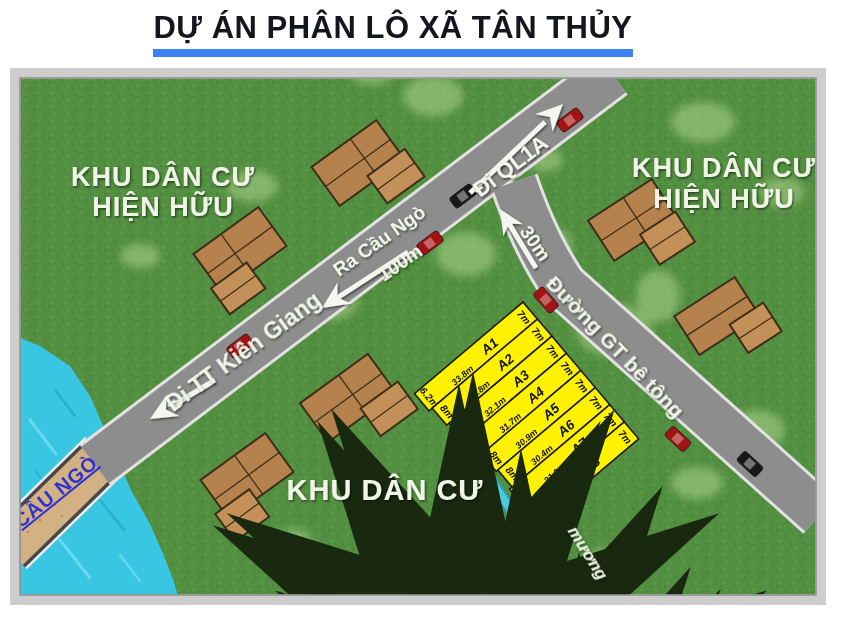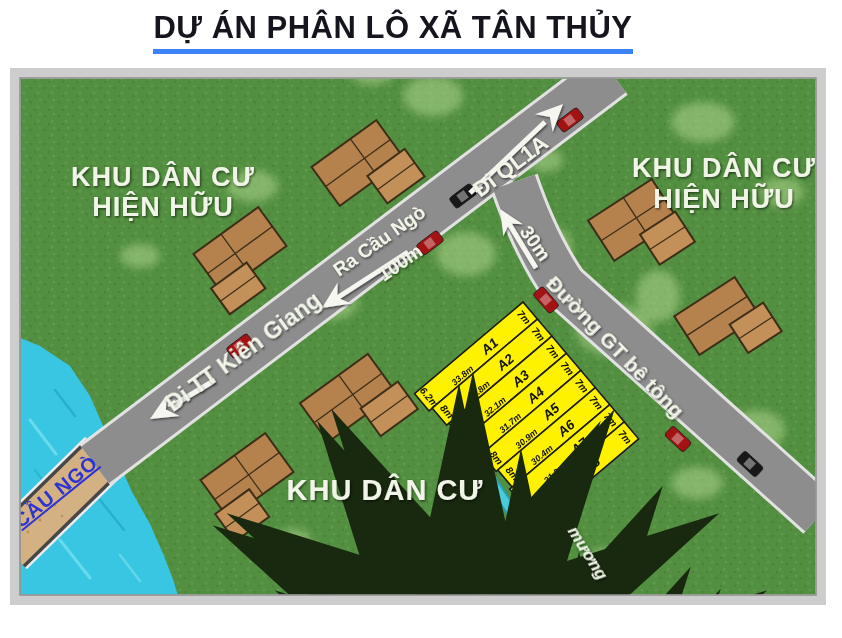--- a/index.html
+++ b/index.html
@@ -1,20 +1,20 @@
 <!DOCTYPE html>
 <html><head>
 <meta charset="utf-8">
 <style>
   html,body{margin:0;padding:0;background:#ffffff;width:842px;height:638px;overflow:hidden;
     font-family:"Liberation Sans","DejaVu Sans",sans-serif;}
   .page{position:relative;width:842px;height:638px;background:#fff;}
   .title-wrap{position:absolute;top:10px;left:0;right:0;text-align:center;transform:translateX(-28px);}
   .title-wrap span{display:inline-block;font-size:31px;font-weight:bold;letter-spacing:.5px;
-    color:#15151d;border-bottom:5px solid #3b82f6;padding-bottom:3px;}
+    color:#15151d;border-bottom:8px solid #3b82f6;padding-bottom:3px;}
   svg{position:absolute;left:0;top:0;}
   text{font-family:"Liberation Sans","DejaVu Sans",sans-serif;}
   .wlabel{fill:#f1f5e8;font-weight:bold;}
   .shadow{filter:url(#txtshadow);}
 </style>
 </head>
 <body>
 
 <div class="page">
   <div class="title-wrap">

